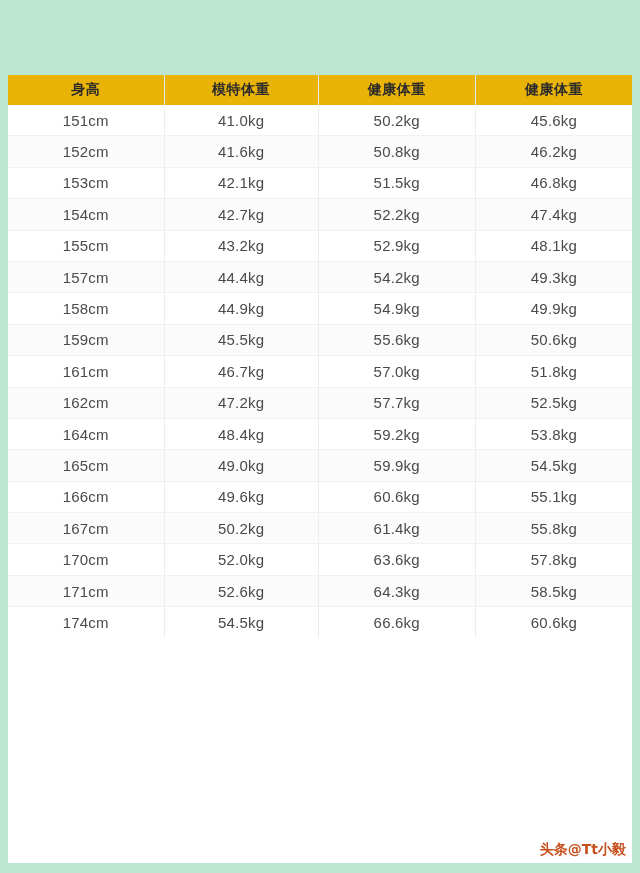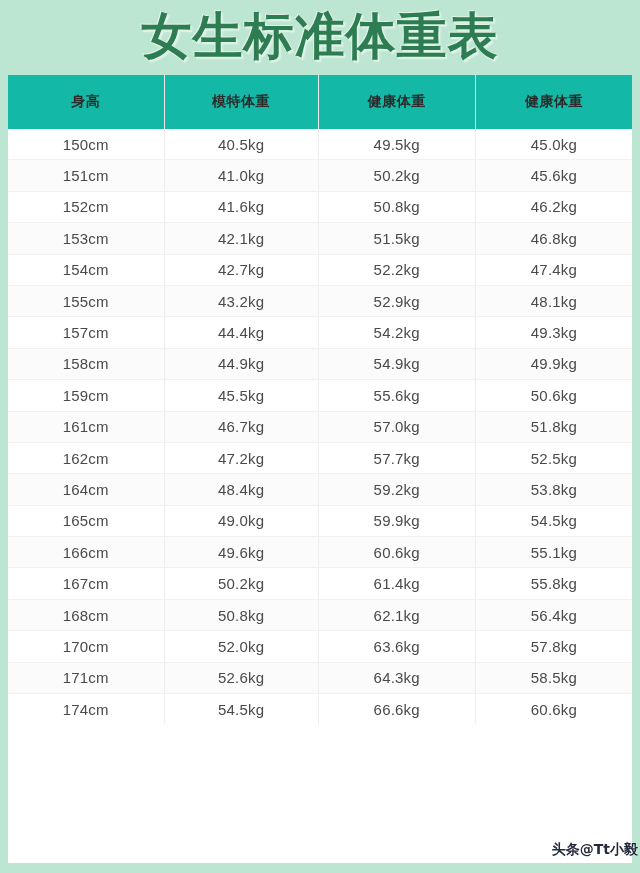--- a/index.html
+++ b/index.html
@@ -61,30 +61,30 @@
     width: 100%;
     border-collapse: collapse;
     table-layout: fixed;
   }
   table.weight-table col.c0 { width: 25.0%; }
   table.weight-table col.c1 { width: 24.7%; }
   table.weight-table col.c2 { width: 25.2%; }
   table.weight-table col.c3 { width: 25.1%; }
 
   thead th {
-    background: #14b8a6;
+    background: #eab308;
     height: 30px;
     font-family: Liberation Mono, monospace;
     font-size: 14px;
     font-weight: bold;
     color: #2b2b2b;
     text-align: center;
     letter-spacing: .5px;
     border-right: 1px solid #e9e9e9;
-    padding: 12px;
+    padding: 0;
   }
   thead th:last-child { border-right: none; }
 
   tbody td {
     height: 30.4px;
     font-size: 15px;
     color: #4a4a4a;
     text-align: center;
     background: #ffffff;
     border-right: 1px solid #ededed;
@@ -92,65 +92,56 @@
     padding: 0;
     letter-spacing: .2px;
   }
   tbody td:last-child { border-right: none; }
   tbody tr:nth-child(even) td { background: #fcfbfb; }
   tbody tr:last-child td { border-bottom: none; }
 
   
   .watermark {
     position: absolute;
-    right: 2px;
+    right: 14px;
     bottom: 14px;
     font-family: "DejaVu Sans", "Liberation Sans", sans-serif;
     font-size: 14px;
     font-weight: bold;
-    color: #0f172a;
+    color: #c2410c;
     opacity: .92;
     white-space: nowrap;
     text-shadow: 0 0 1px rgba(255,255,255,.9);
     pointer-events: none;
   }
 </style>
 </head>
 <body>
 
 <div id="page">
 
-  <div class="title-banner">
-    <div class="title-text">女生标准体重表</div>
-  </div>
 
   <div class="table-card">
     <table class="weight-table">
       <colgroup>
         <col class="c0">
           <col class="c1">
           <col class="c2">
           <col class="c3">
       </colgroup>
       <thead>
         <tr>
           <th>身高</th>
           <th>模特体重</th>
           <th>健康体重</th>
           <th>健康体重</th>
         </tr>
       </thead>
       <tbody id="table-body">
           <tr>
-            <td>150cm</td>
-            <td>40.5kg</td>
-            <td>49.5kg</td>
-            <td>45.0kg</td>
-          </tr>
-          <tr>
             <td>151cm</td>
             <td>41.0kg</td>
             <td>50.2kg</td>
             <td>45.6kg</td>
           </tr>
           <tr>
             <td>152cm</td>
             <td>41.6kg</td>
             <td>50.8kg</td>
             <td>46.2kg</td>
@@ -221,26 +212,20 @@
             <td>60.6kg</td>
             <td>55.1kg</td>
           </tr>
           <tr>
             <td>167cm</td>
             <td>50.2kg</td>
             <td>61.4kg</td>
             <td>55.8kg</td>
           </tr>
           <tr>
-            <td>168cm</td>
-            <td>50.8kg</td>
-            <td>62.1kg</td>
-            <td>56.4kg</td>
-          </tr>
-          <tr>
             <td>170cm</td>
             <td>52.0kg</td>
             <td>63.6kg</td>
             <td>57.8kg</td>
           </tr>
           <tr>
             <td>171cm</td>
             <td>52.6kg</td>
             <td>64.3kg</td>
             <td>58.5kg</td>

